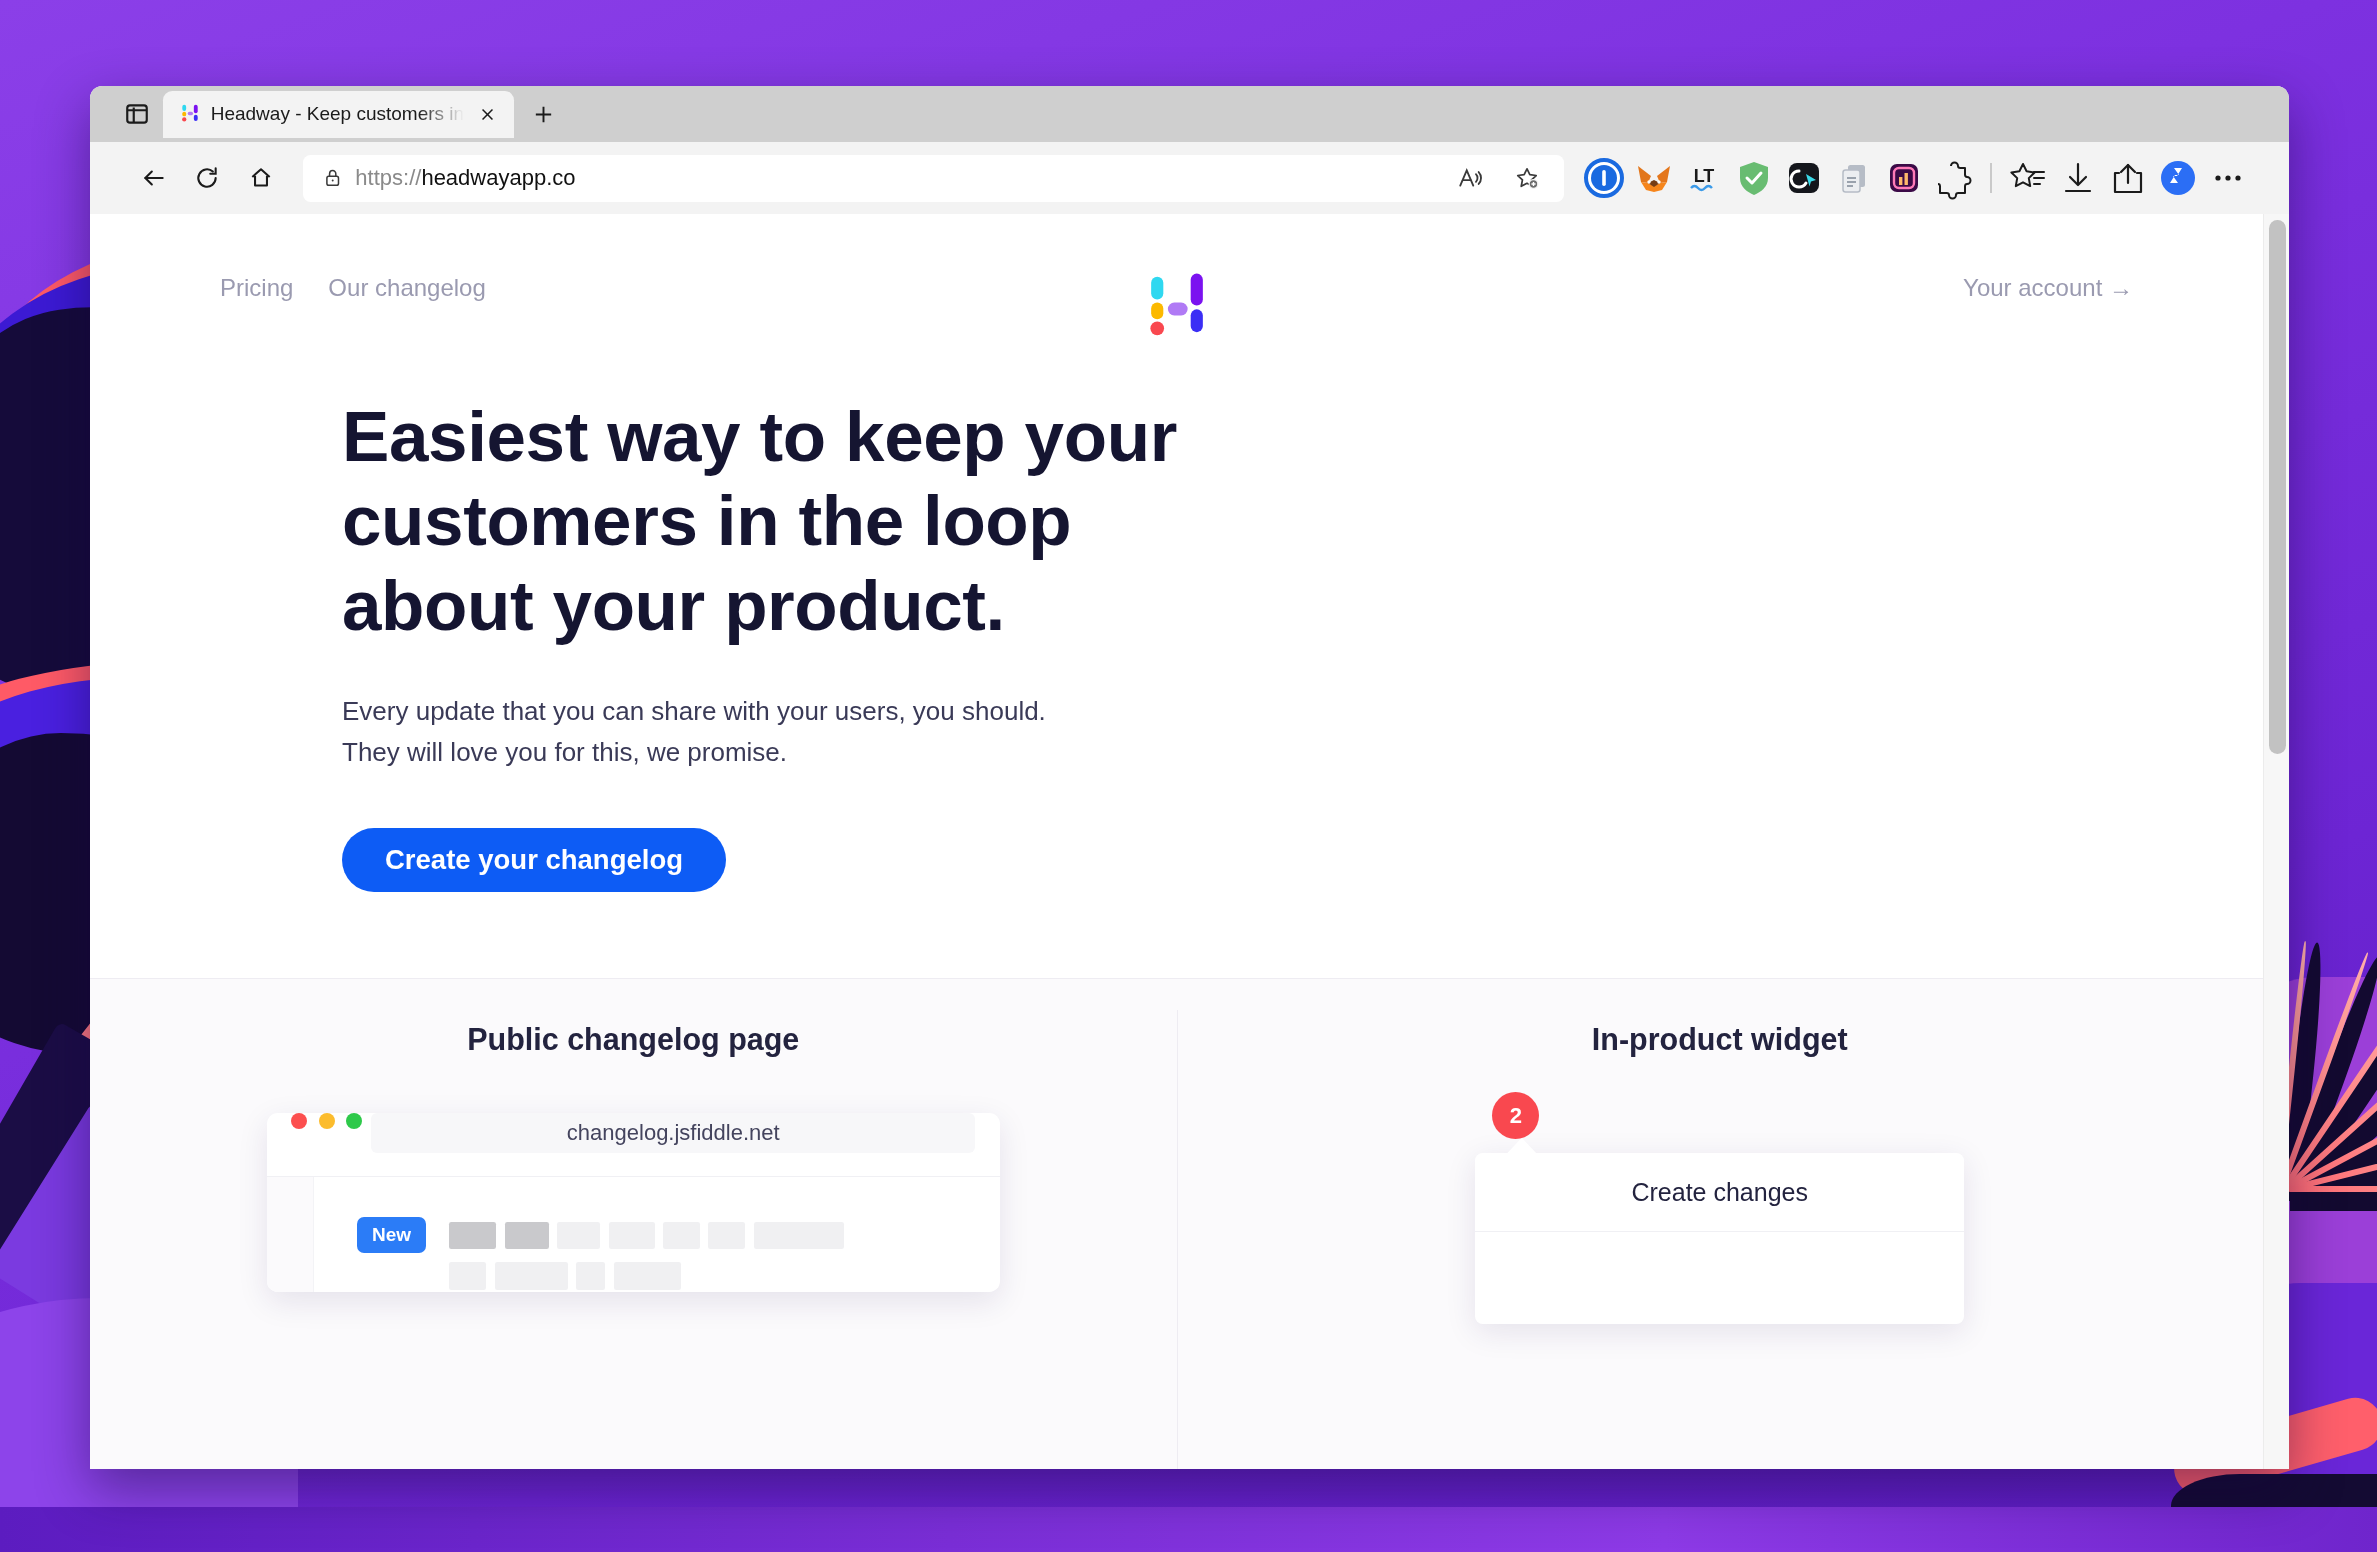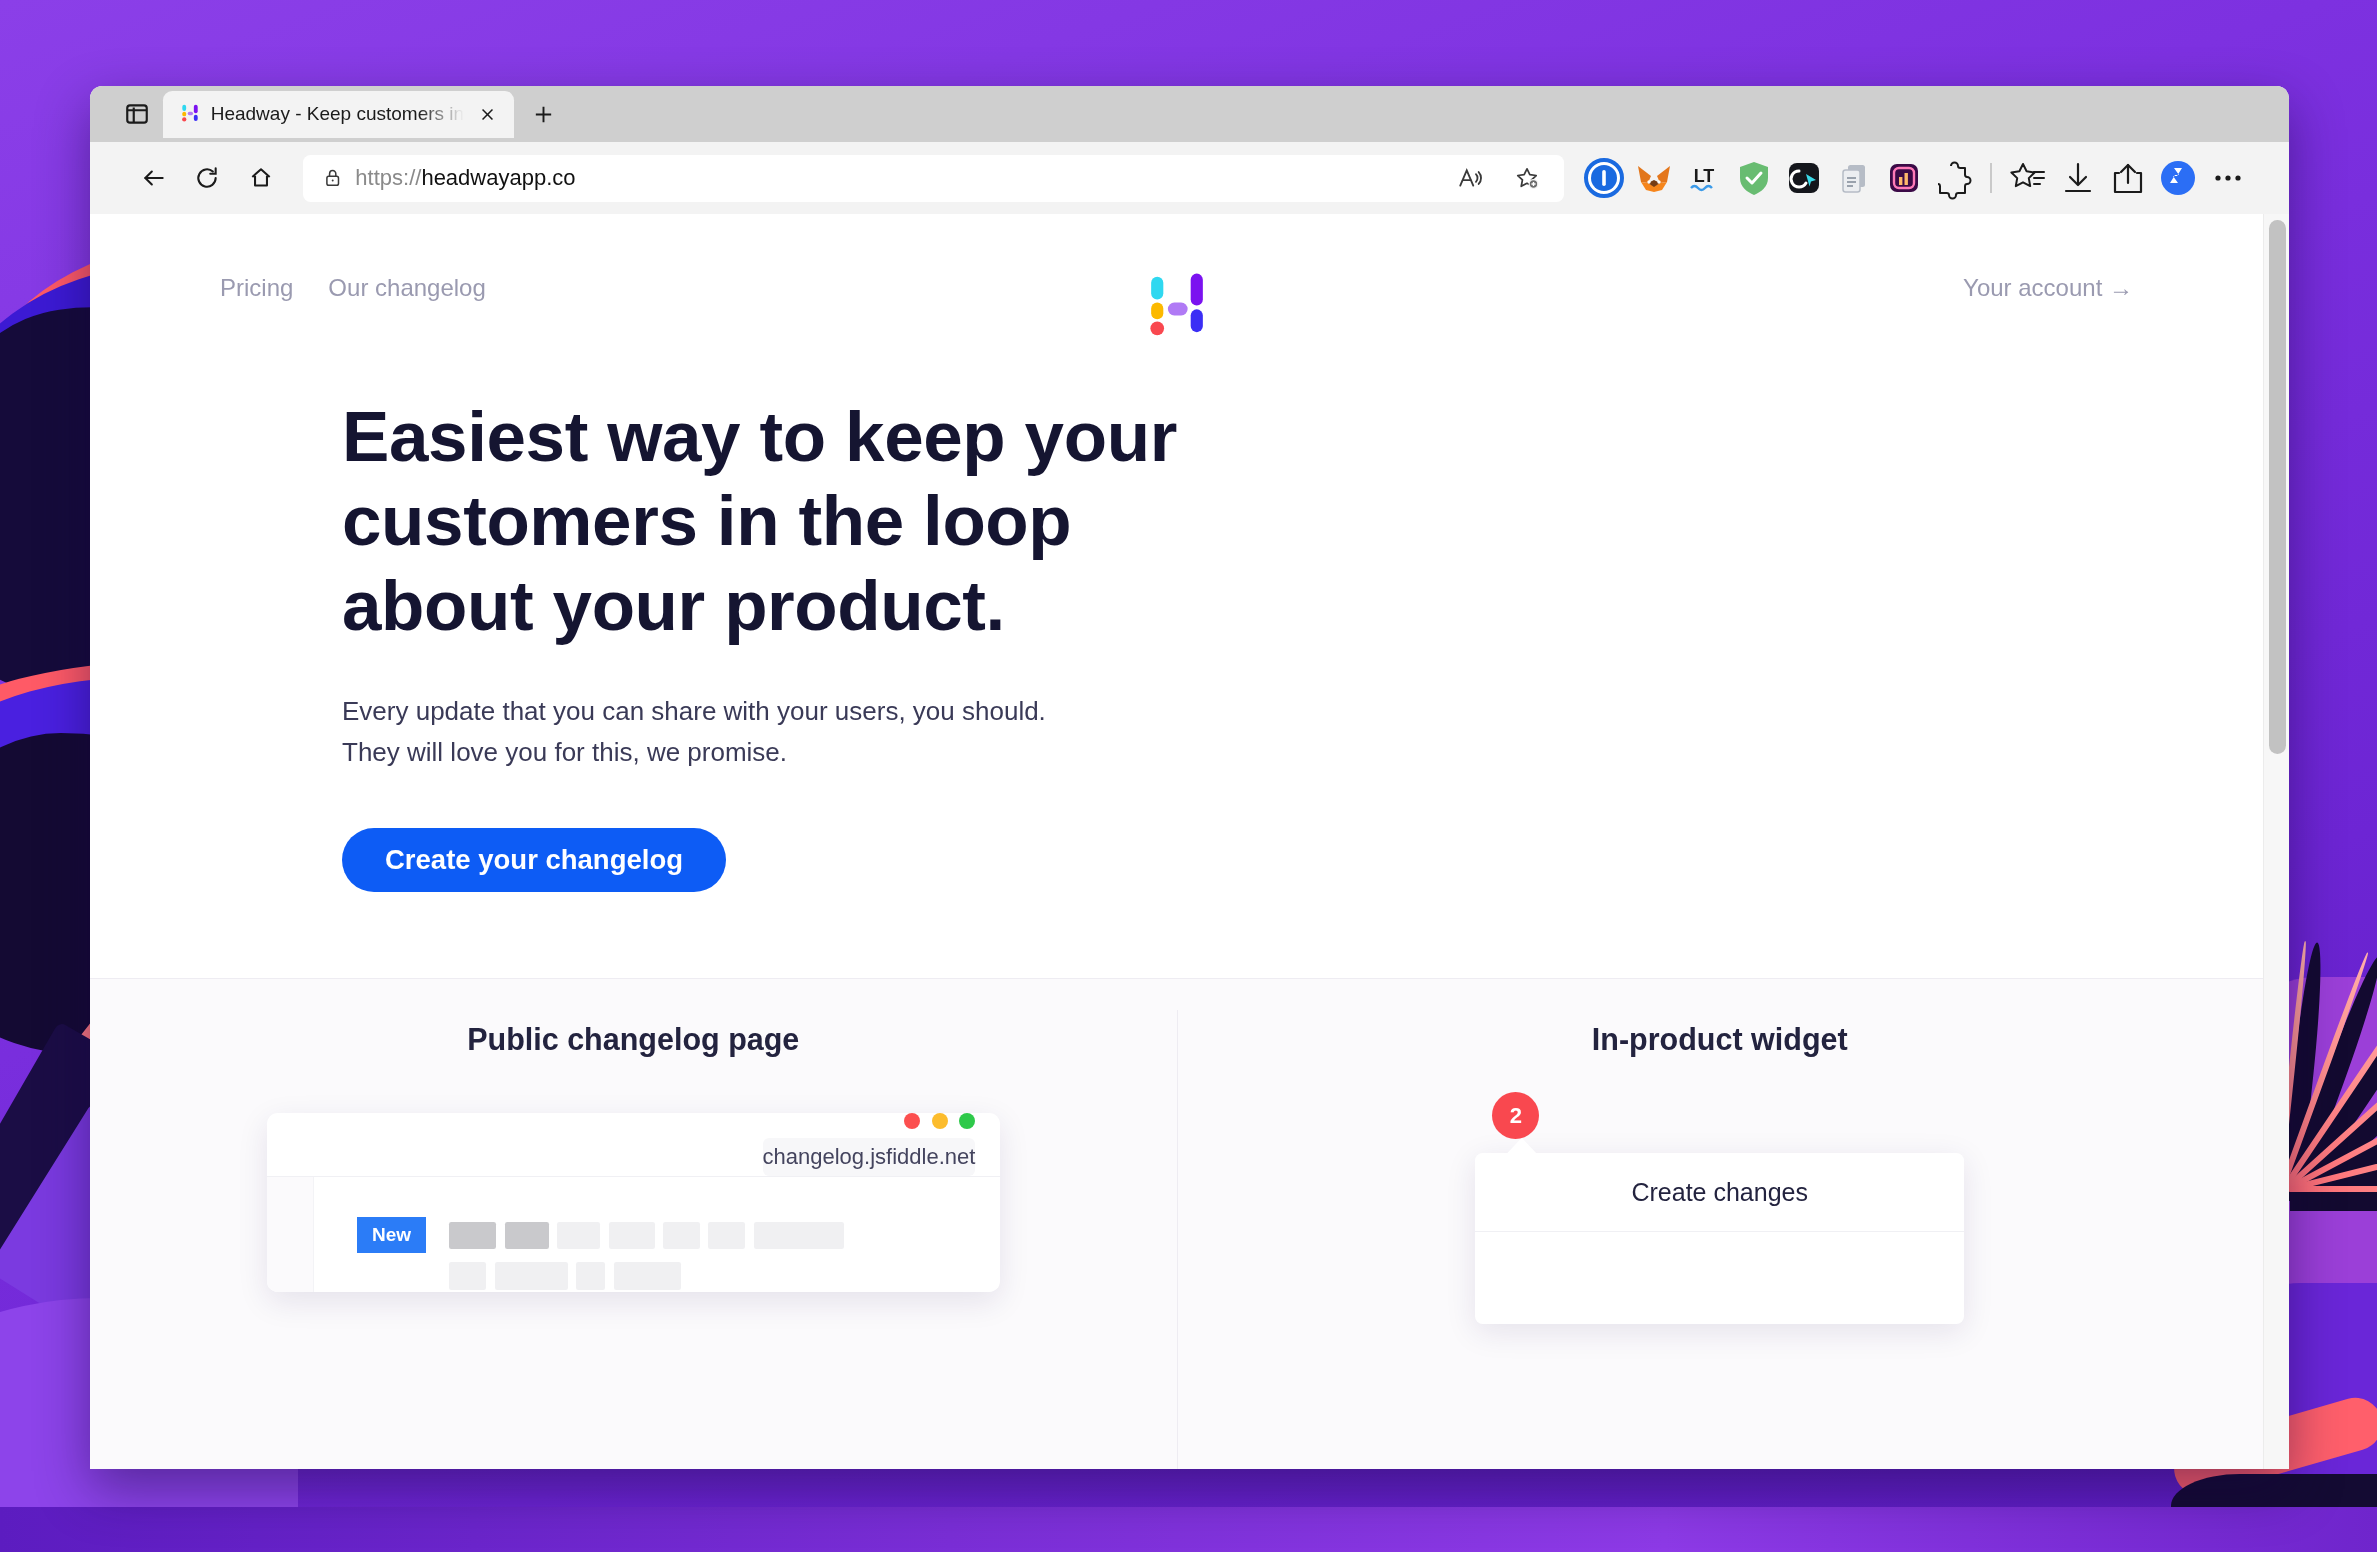--- a/index.html
+++ b/index.html
@@ -181,36 +181,36 @@
   .col-title {
     text-align:center; font-size:30.5px; font-weight:700; color:#23233f;
   }
 
   
   .mock {
     margin: 56px auto 0 auto; width:733px; background:#fff;
     border-radius:10.7px; box-shadow:0 9.2px 30.5px rgba(40,20,90,.10);
     overflow:hidden;
   }
-  .mock-bar { height:64px; display:flex; align-items:flex-end; padding:0 24.4px; gap:9px;
-    border-bottom:1.5px solid #f0f0f4;flex-direction:column; }
+  .mock-bar { height:64px; display:flex; align-items:flex-start; padding:0 24.4px; gap:9px;
+    border-bottom:1.5px solid #f0f0f4; }
   .dots { display:flex; gap:11.5px; }
   .dot { width:16px; height:16px; border-radius:50%; }
   .mock-url {
     flex:1; height:40px; background:#f7f7f9; border-radius:6.1px;
     display:flex; align-items:center; justify-content:center;
     font-size:22px; color:#44445e;
   }
   .mock-body { display:flex; min-height:115px; }
   .mock-side { width:47px; background:#fbfafc; border-right:1.5px solid #f3f3f6; }
   .mock-main { flex:1; padding: 40px 0 0 43px; }
   .entry { display:flex; align-items:flex-start; gap:23px; }
   .badge-new {
     background:#2b7cf7; color:#fff; font-size:19px; font-weight:600;
-    border-radius:0; padding: 6.9px 15.3px; flex:none;
+    border-radius:7px; padding: 6.9px 15.3px; flex:none;
   }
   .skel-rows { display:flex; flex-direction:column; gap:13px; padding-top:4.6px; }
   .skel-row { display:flex; gap:8.4px; }
   .skel { height:27.5px; border-radius:2.3px; background:#f0f0f2; }
   .skel.dark { background:#c9c9cc; }
 
   
   .widget-wrap { position:relative; width:489px; margin: 35px auto 0 auto; }
   .widget-badge {
     position:absolute; left:17px; top:0; width:47px; height:47px;

